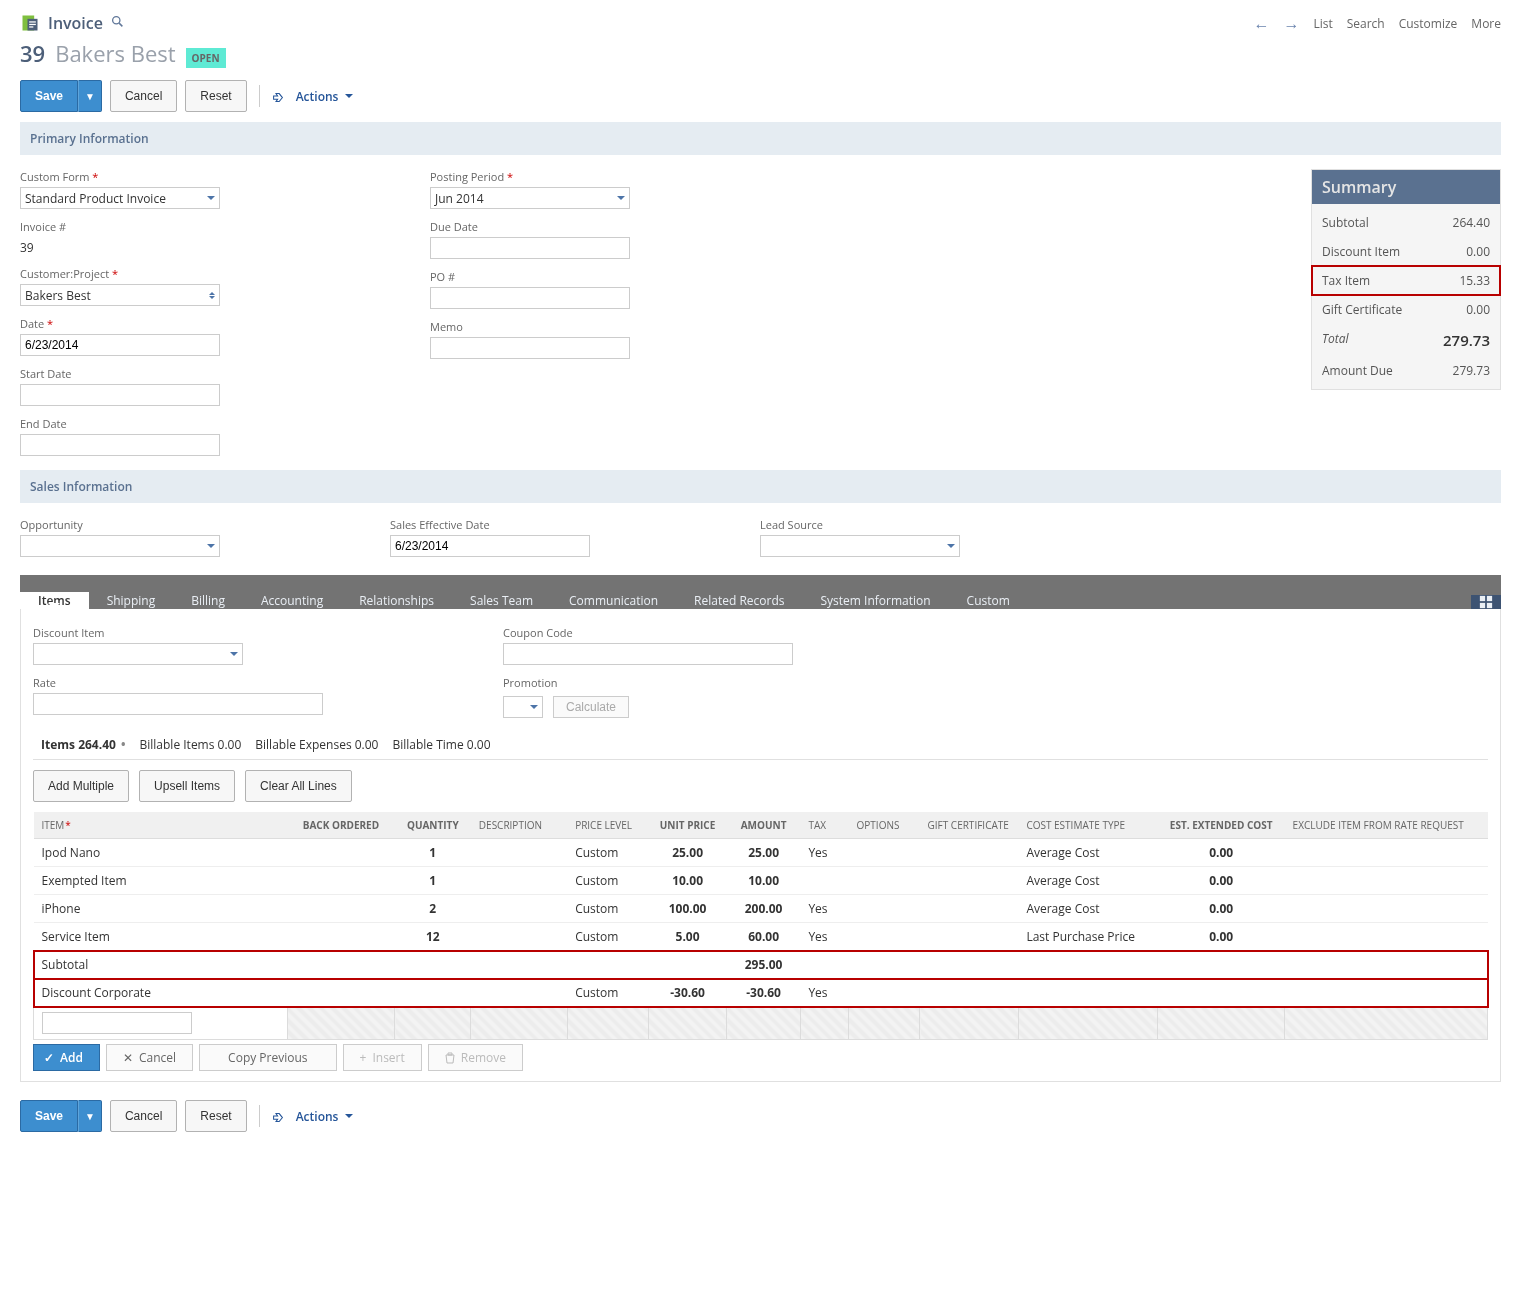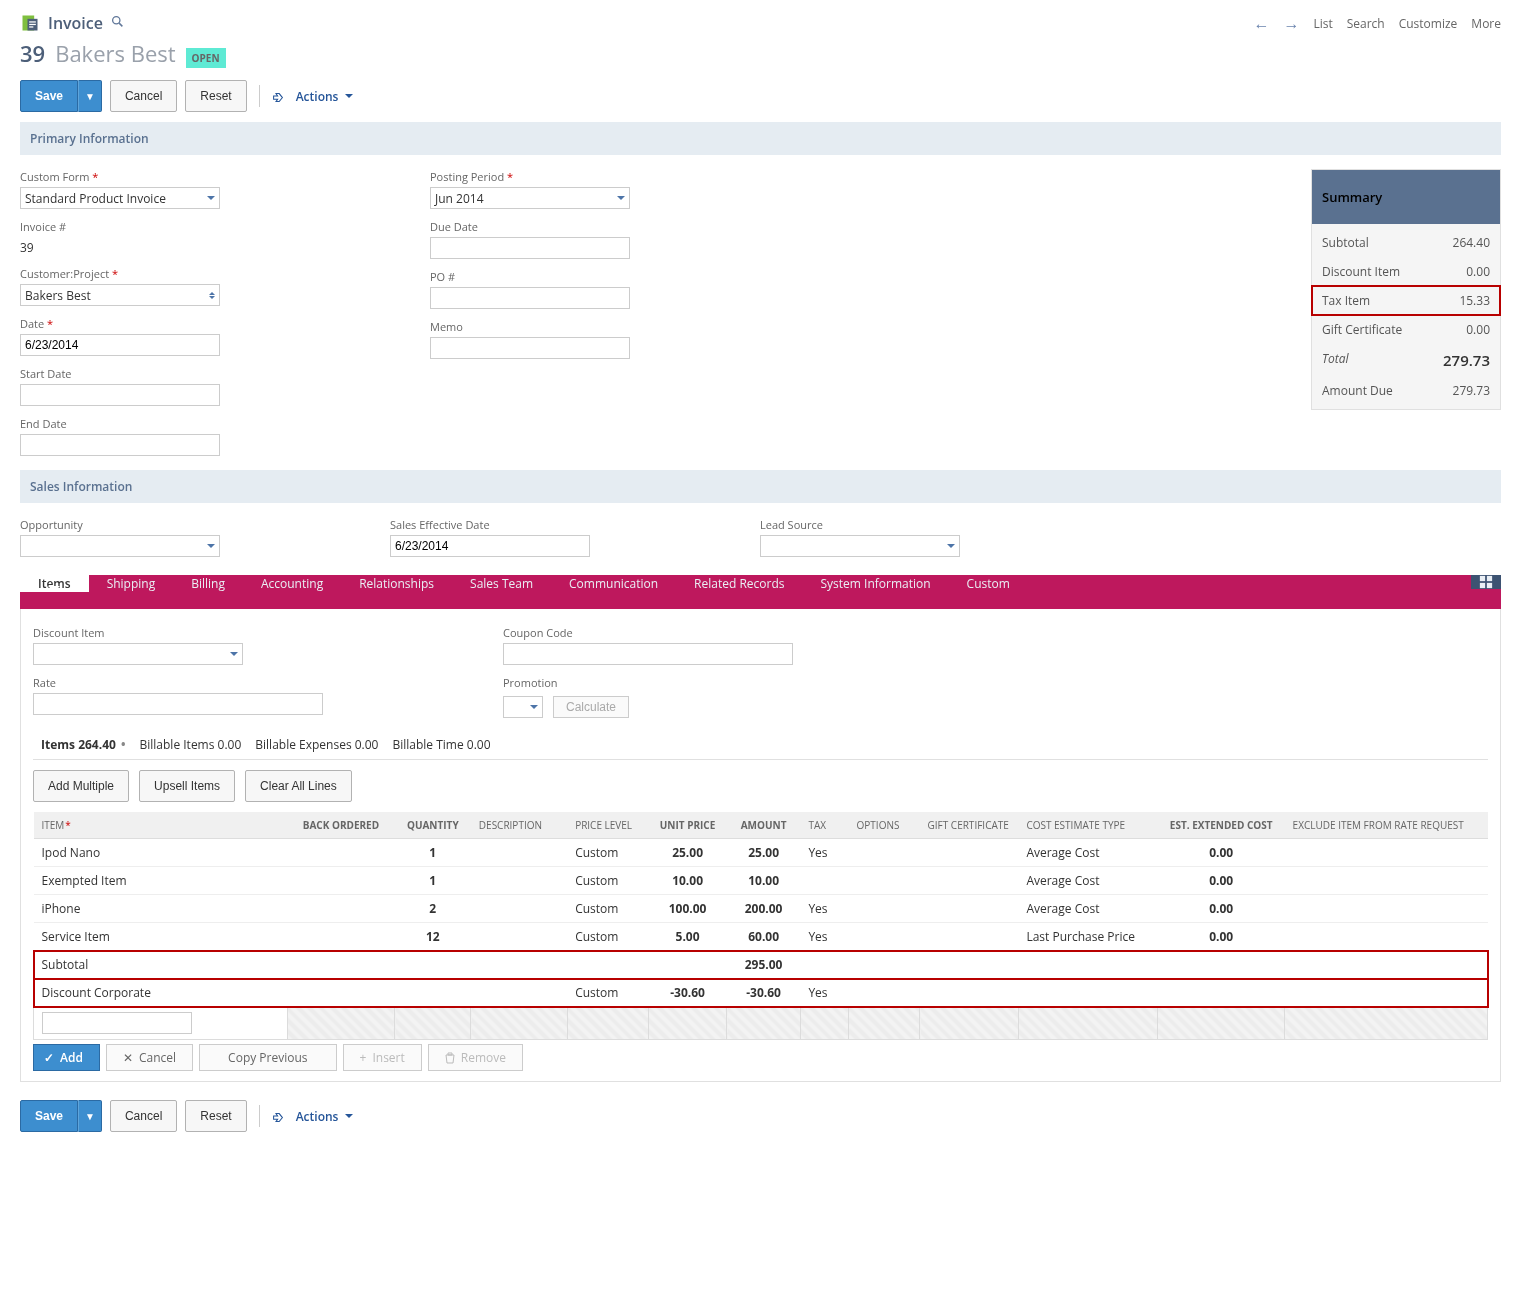--- a/index.html
+++ b/index.html
@@ -50,33 +50,33 @@
 .select .dbl span { border:3px solid transparent; }
 .select .dbl .u { border-bottom-color:#4d74a8; }
 .select .dbl .d { border-top-color:#4d74a8; }
 .readonly { padding-top:2px; color:#333; font-size:12px; }
 
 
 .summary {
   position:absolute; right:0; top:0; width:190px;
   border:1px solid #e0e0e0;
 }
-.summary-head { background:#5a7190; color:#000000; font-weight:600; padding:18px 10px; font-size:13px; }
+.summary-head { background:#5a7190; color:#e5e5e5; font-weight:600; padding:6px 10px; font-size:16px; }
 .summary-body { background:#f5f5f5; padding:4px 0; }
 .srow { display:flex; justify-content:space-between; padding:6px 10px; font-size:12px; color:#555; }
 .srow.hl { outline:2px solid #b80000; outline-offset:-1px; }
 .srow.total .lab { font-weight:400;font-style:italic; }
 .srow.total .val { font-weight:600; font-size:15px; color:#333; }
 
 
 .sales-grid { display:flex; gap:170px; margin-bottom:18px; }
 .sales-grid .fld { width:200px; }
 
 
-.tabs { background:#be185d; display:flex; align-items:flex-start; height:34px; color:#eaeff5; font-size:12px; }
+.tabs { background:#737373; display:flex; align-items:flex-end; height:34px; color:#eaeff5; font-size:12px; }
 .tab { padding:0 18px; display:flex; align-items:center; cursor:pointer; }
 .tab.active { background:#fff; color:#333; font-weight:600; position:relative; }
 .tab.active::after { content:""; position:absolute; left:50%; bottom:-6px; transform:translateX(-50%); border:6px solid transparent; border-top-color:#fff; }
 .tabs .spacer { flex:1; }
 .tabs .grid-ic { width:30px; background:#3d5372; display:flex; align-items:center; justify-content:center; cursor:pointer; }
 .grid-ic svg { width:14px; height:14px; fill:#eaeff5; }
 
 
 .sub-area { border:1px solid #e0e0e0; border-top:none; padding:16px 12px 10px; }
 .sub-top { display:flex; gap:260px; }

